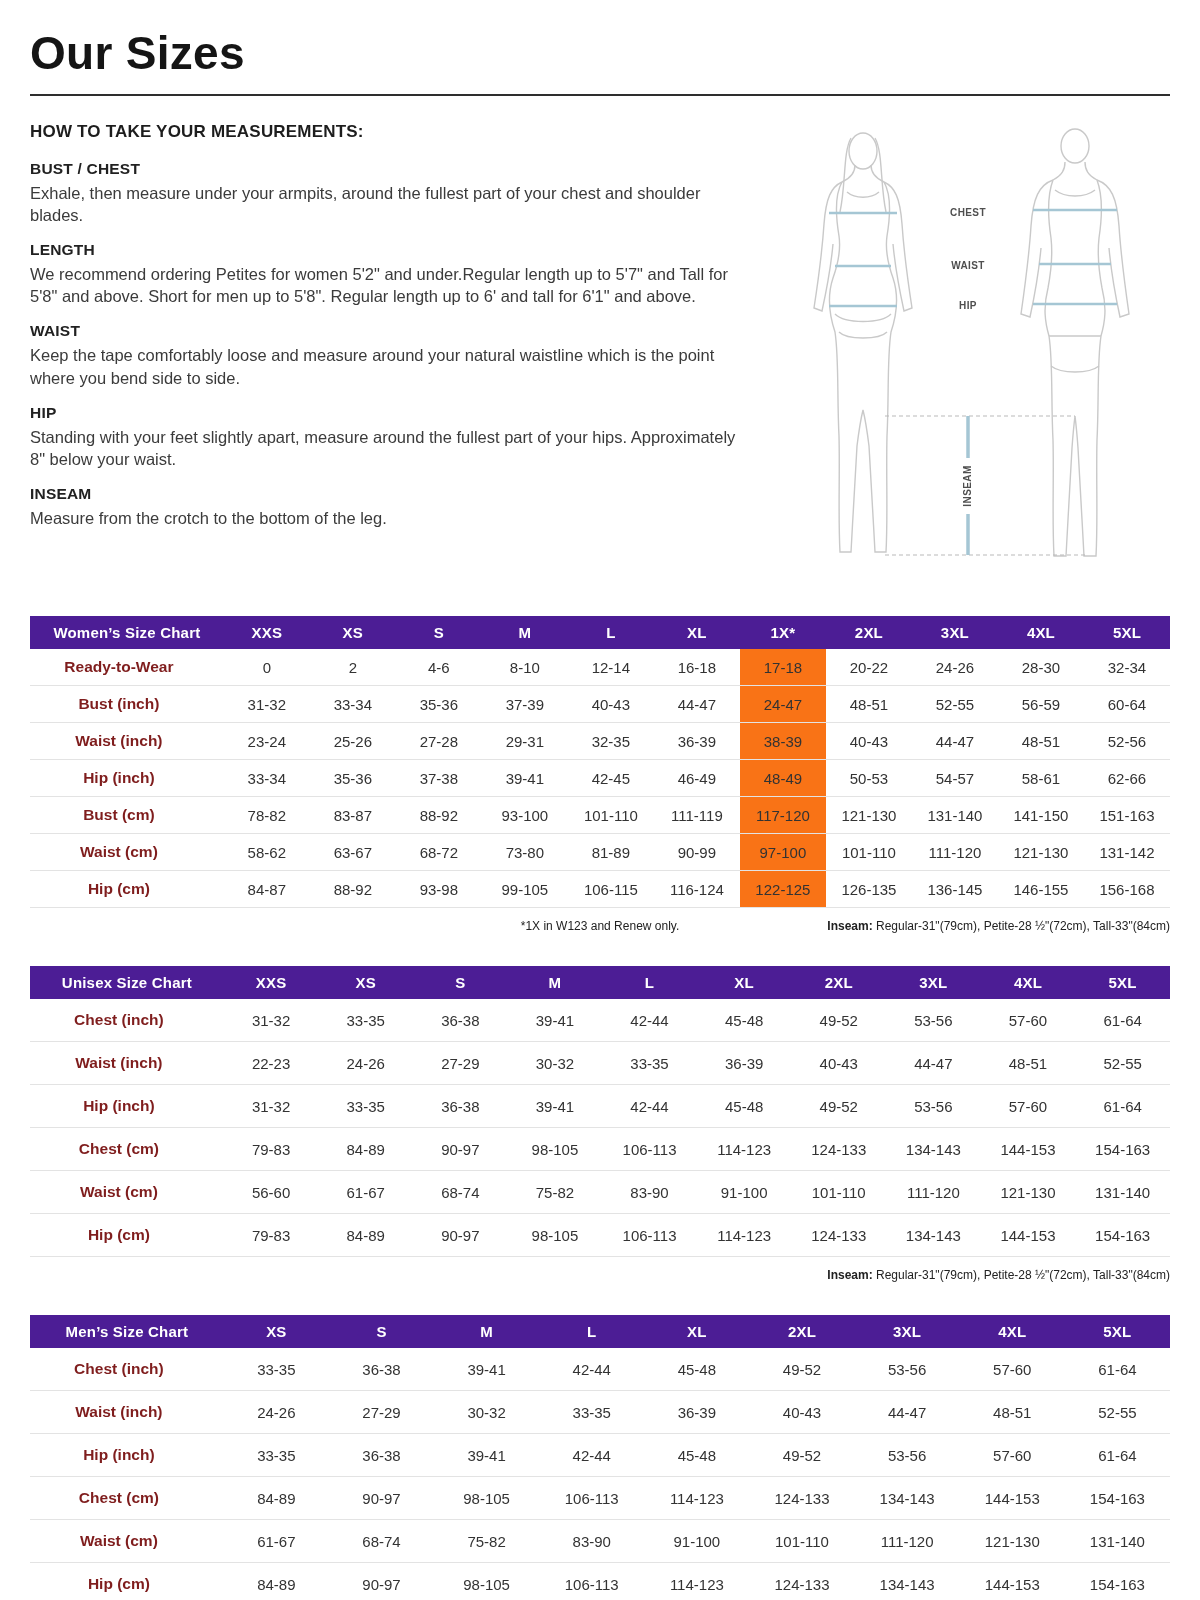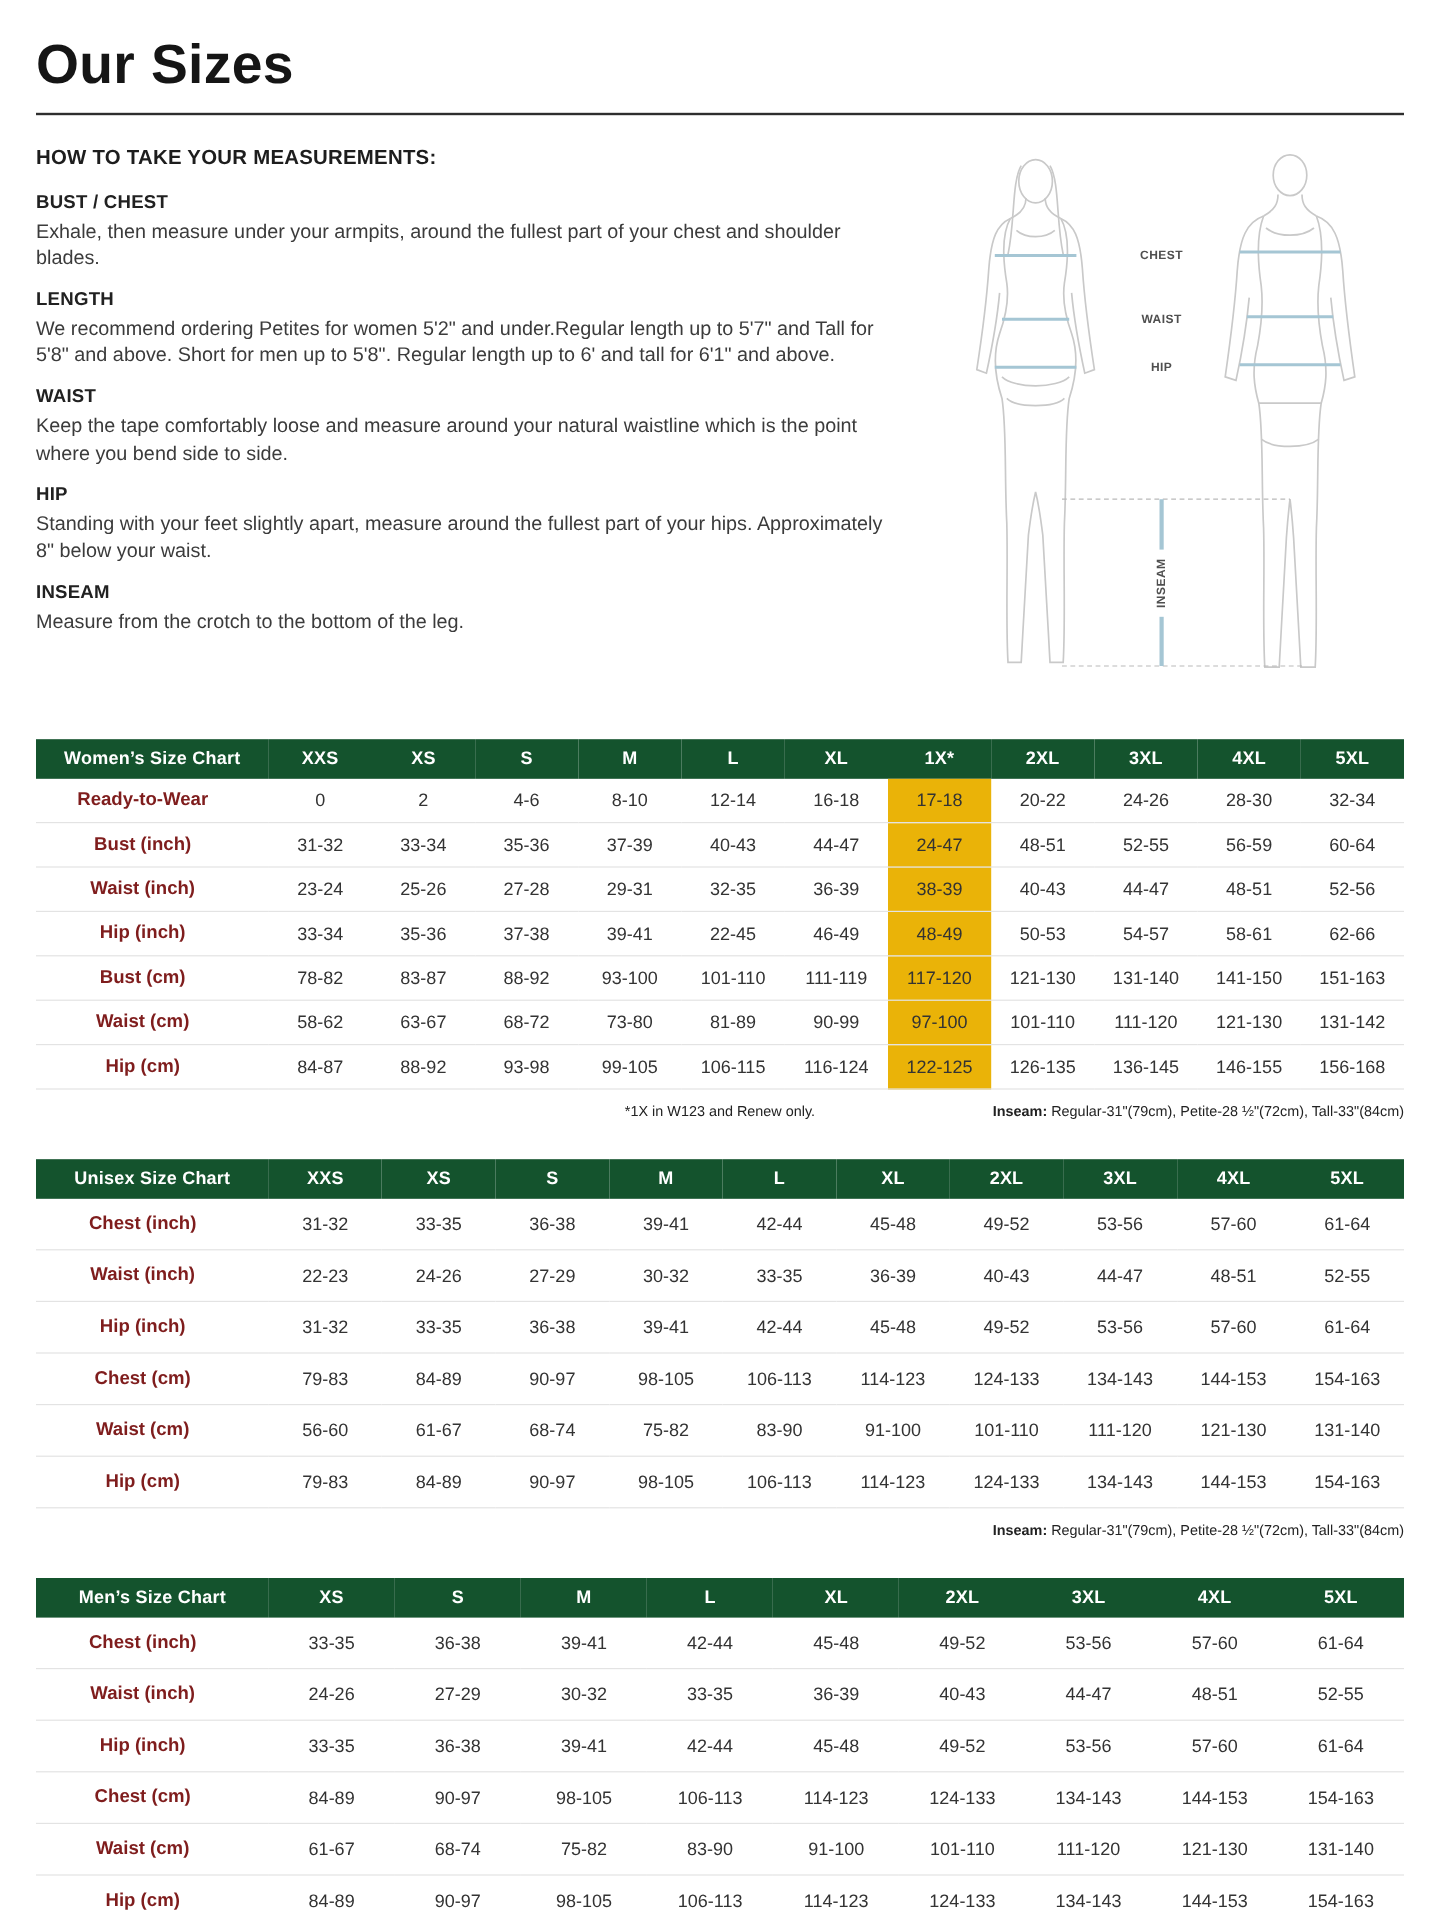--- a/index.html
+++ b/index.html
@@ -38,37 +38,37 @@
 
   .figure-wrap { width:390px; flex-shrink:0; margin-top:-4px; }
   .figure-wrap svg { display:block; }
 
   .chart-block { margin-top:30px; }
   .table-host table.size-table {
     width:100%; border-collapse:collapse; table-layout:fixed;
   }
   table.size-table col.label-col { width:17%; }
   table.size-table thead th {
-    background:#14532d; color:#ffffff;
+    background:#4c1d95; color:#ffffff;
     font-size:15px; font-weight:700; letter-spacing:.2px;
     padding:8px 2px; text-align:center;
   }
   table.size-table tbody th {
     font-size:15.5px; font-weight:700; color:#7f1d1d;
     text-align:center; padding:9px 18px 9px 2px;
     border-bottom:1px solid #e3e3e3;
   }
   table.size-table tbody td {
     font-size:15px; font-weight:500; color:#333333;
     text-align:center; padding:9px 2px;
     border-bottom:1px solid #e3e3e3;
   }
   .chart-block.tall table.size-table tbody th,
   .chart-block.tall table.size-table tbody td { padding-top:12px; padding-bottom:12px; }
-  table.size-table tbody td.hl { background:#eab308; }
+  table.size-table tbody td.hl { background:#f97316; }
 
   .table-note {
     position:relative; margin-top:11px; font-size:12px; color:#222222;
     min-height:17px;
   }
   .table-note .note-left {
     position:absolute; left:50%; transform:translateX(-50%); white-space:nowrap;
   }
   .table-note .note-right { display:block; text-align:right; }
   .table-note b { font-weight:700; }
@@ -236,21 +236,21 @@
               <td>44-47</td>
               <td>48-51</td>
               <td>52-56</td>
             </tr>
             <tr>
               <th scope="row">Hip (inch)</th>
               <td>33-34</td>
               <td>35-36</td>
               <td>37-38</td>
               <td>39-41</td>
-              <td>22-45</td>
+              <td>42-45</td>
               <td>46-49</td>
               <td class="hl">48-49</td>
               <td>50-53</td>
               <td>54-57</td>
               <td>58-61</td>
               <td>62-66</td>
             </tr>
             <tr>
               <th scope="row">Bust (cm)</th>
               <td>78-82</td>

